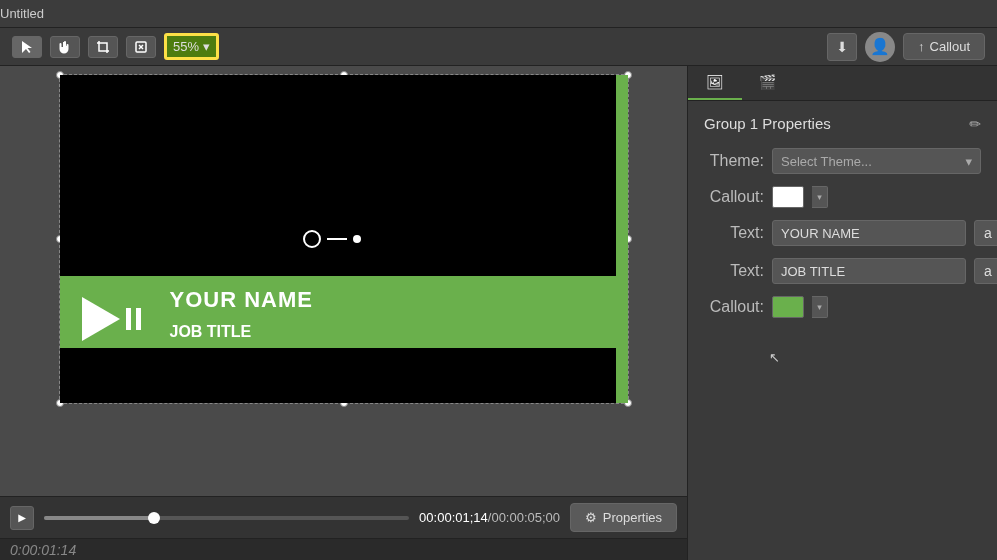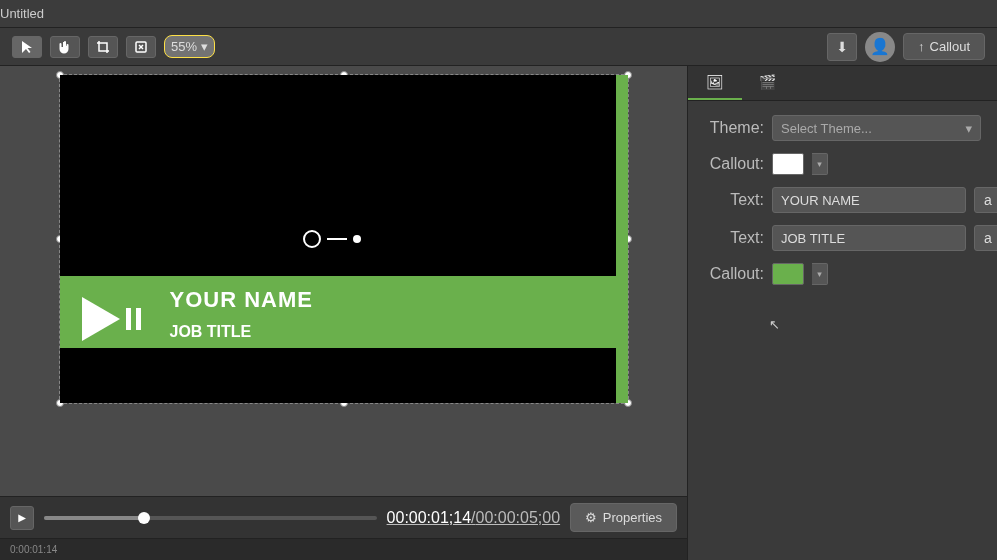--- a/index.html
+++ b/index.html
@@ -42,23 +42,23 @@
       padding: 3px 7px;
       font-size: 14px;
       cursor: pointer;
       display: flex;
       align-items: center;
     }
     .toolbar-btn.active {
       background: #666;
     }
     .zoom-select {
-      background: #737373;
-      border: 1px solid #fde047;
-      border-radius: 8px;
+      background: #4d7c0f;
+      border: 3px solid #fde047;
+      border-radius: 3px;
       color: #ddd;
       padding: 3px 6px;
       font-size: 13px;
       display: flex;
       align-items: center;
       gap: 4px;
     }
     .toolbar-spacer { flex: 1; }
     .avatar {
       width: 30px;
@@ -277,24 +277,23 @@
       position: absolute;
       top: 50%;
       left: 30%;
       transform: translate(-50%, -50%);
       width: 12px;
       height: 12px;
       background: white;
       border-radius: 50%;
     }
     .time-display {
-      font-size: 16px;
+      font-size: 13px;
       color: #bbb;
       white-space: nowrap;
-      text-decoration: underline;
     }
     .time-current { color: white; }
     .properties-btn {
       background: #5a5a5a;
       border: 1px solid #666;
       border-radius: 4px;
       color: #ddd;
       padding: 6px 14px;
       font-size: 13px;
       cursor: pointer;
@@ -304,23 +303,24 @@
     }
     .gear-icon::before { content: '⚙'; }
 
     
     .status-bar {
       background: #2a2a2a;
       height: 22px;
       display: flex;
       align-items: center;
       padding: 0 10px;
-      font-size: 10px;
+      font-size: 14px;
       color: #888;
       border-top: 1px solid #222;
+      font-style: italic;
     }
 
     
     .right-panel {
       width: 310px;
       background: #3a3a3a;
       border-left: 1px solid #222;
       display: flex;
       flex-direction: column;
     }
@@ -544,20 +544,24 @@
       <span>0:00:01:14</span>
     </div>
   </div>
 
   <div class="right-panel">
     <div class="panel-tabs">
       <div class="panel-tab active">🖼</div>
       <div class="panel-tab">🎬</div>
     </div>
     <div class="panel-content">
+      <div class="panel-title-row">
+        <span class="panel-title">Group 1 Properties</span>
+        <span class="edit-icon">✏</span>
+      </div>
 
       <div class="form-row">
         <span class="form-label">Theme:</span>
         <div class="theme-select">
           <span>Select Theme...</span>
           <span>▾</span>
         </div>
       </div>
 
       <div class="form-row">

